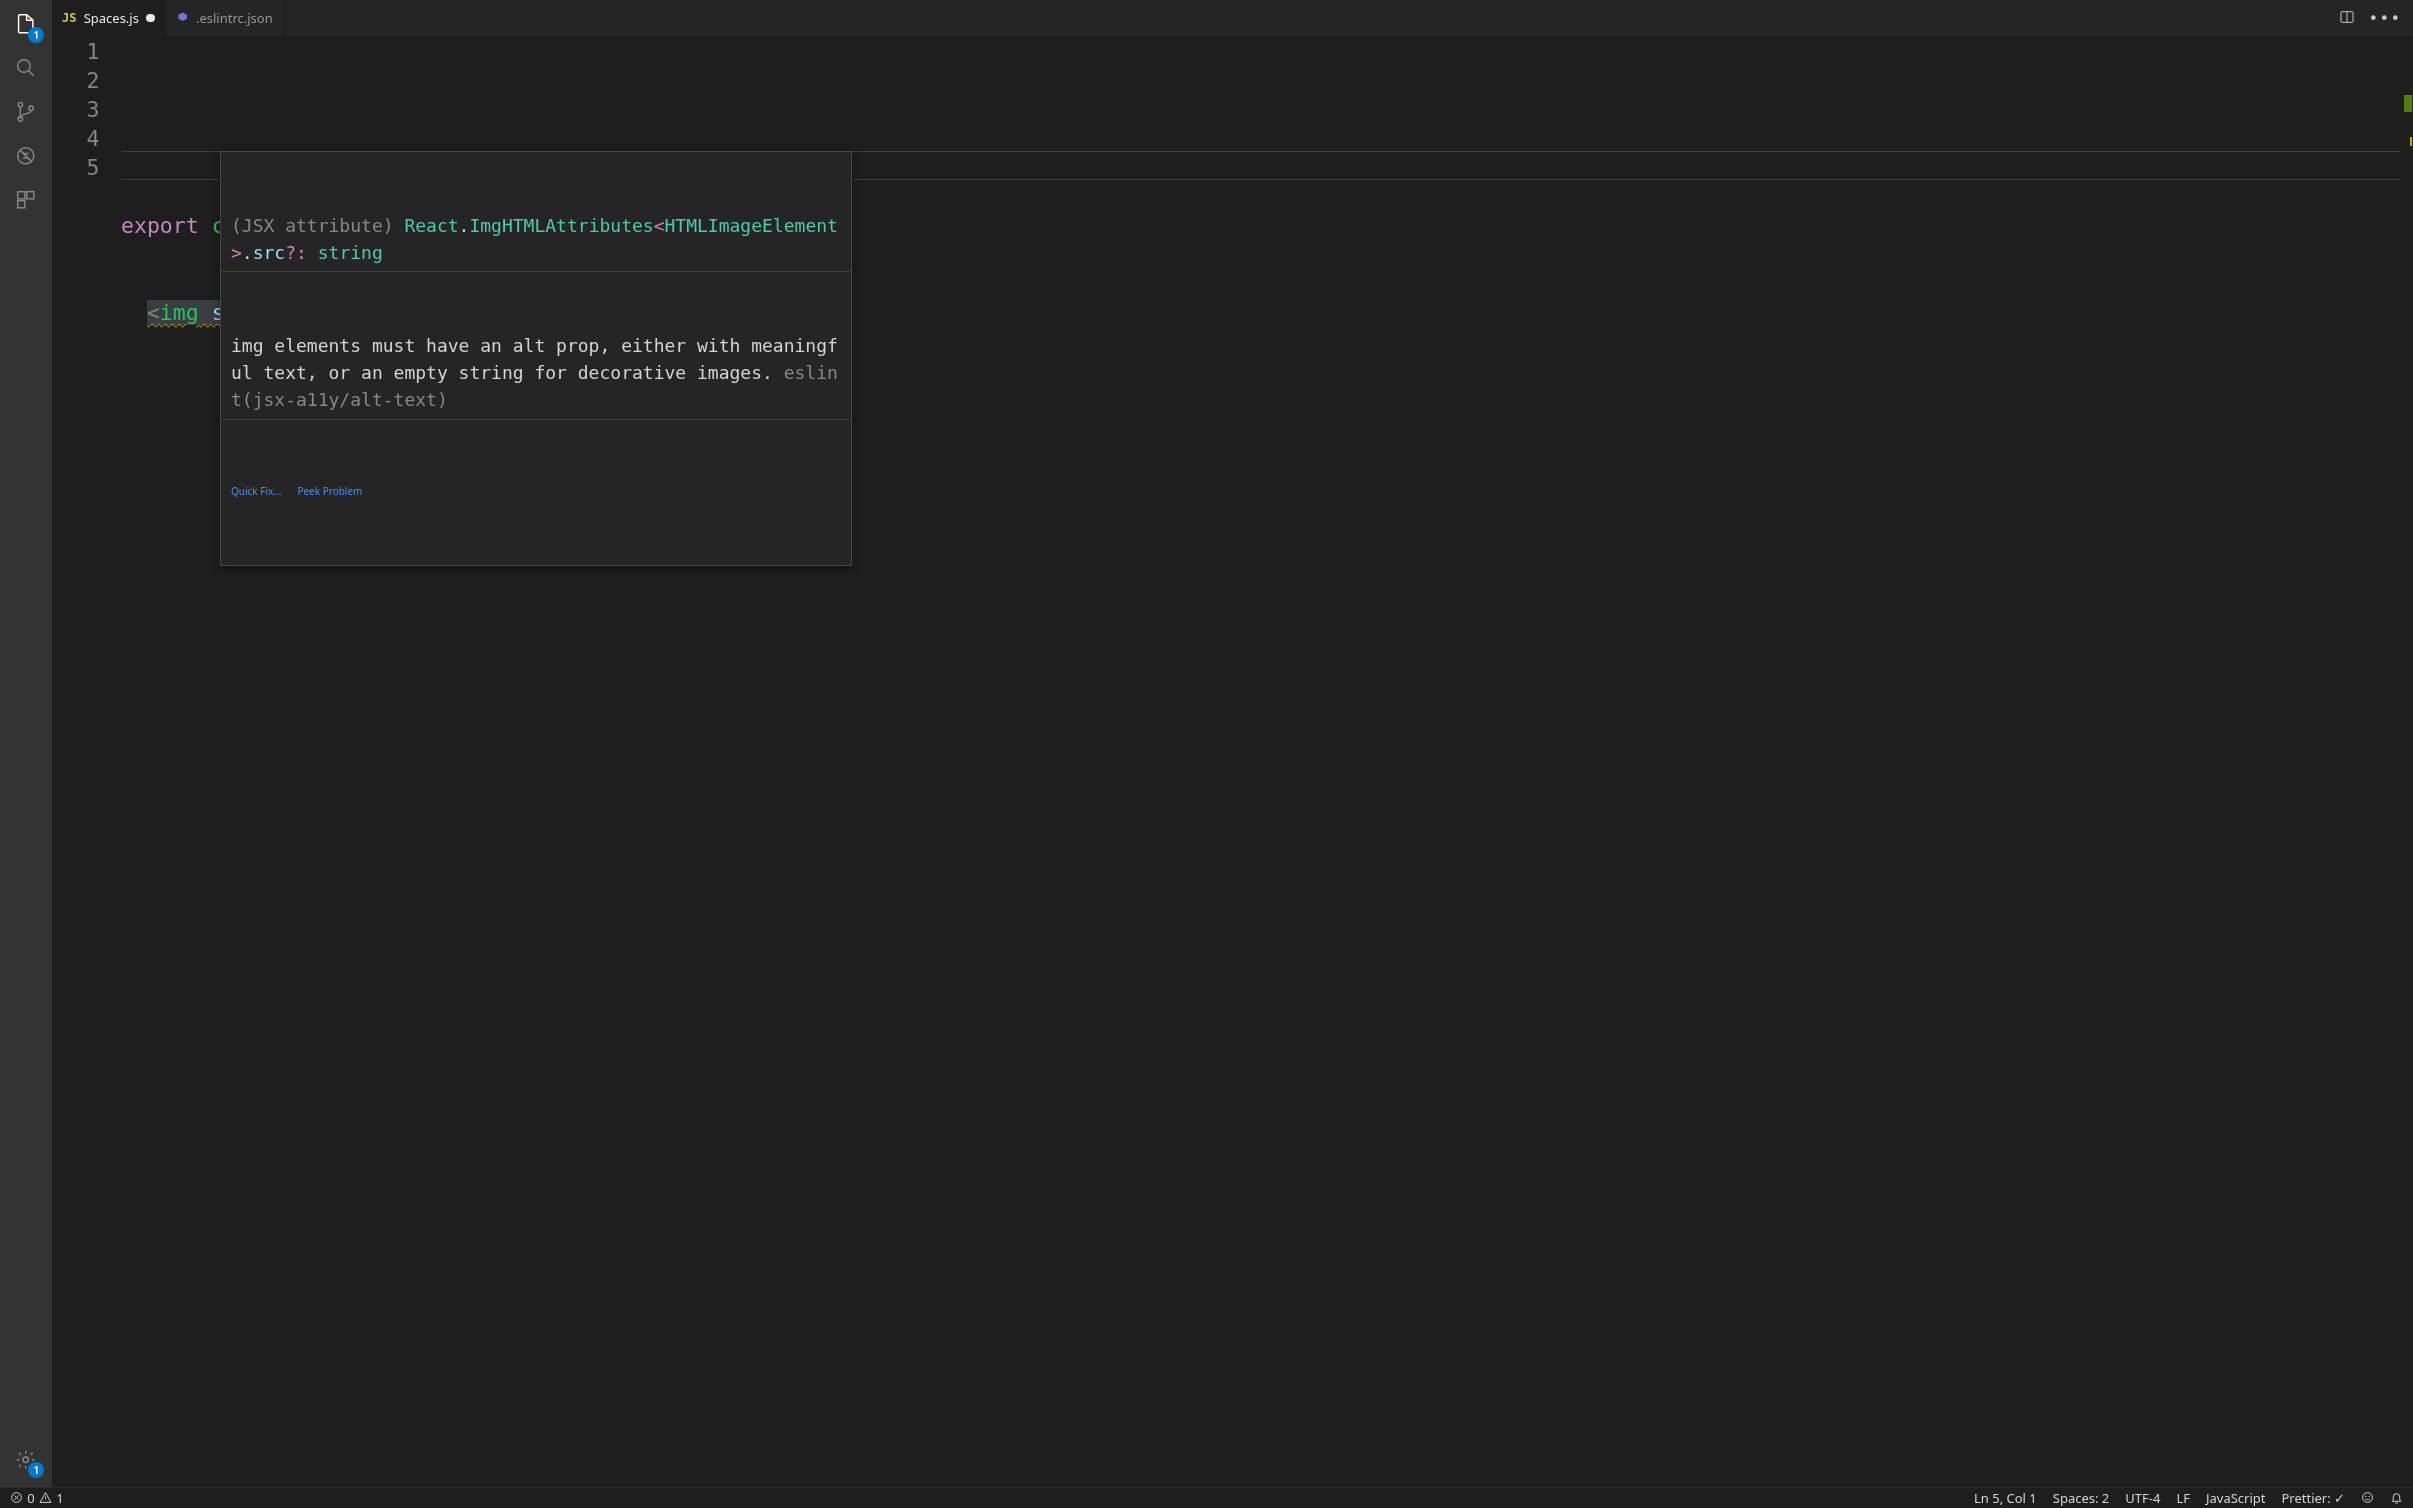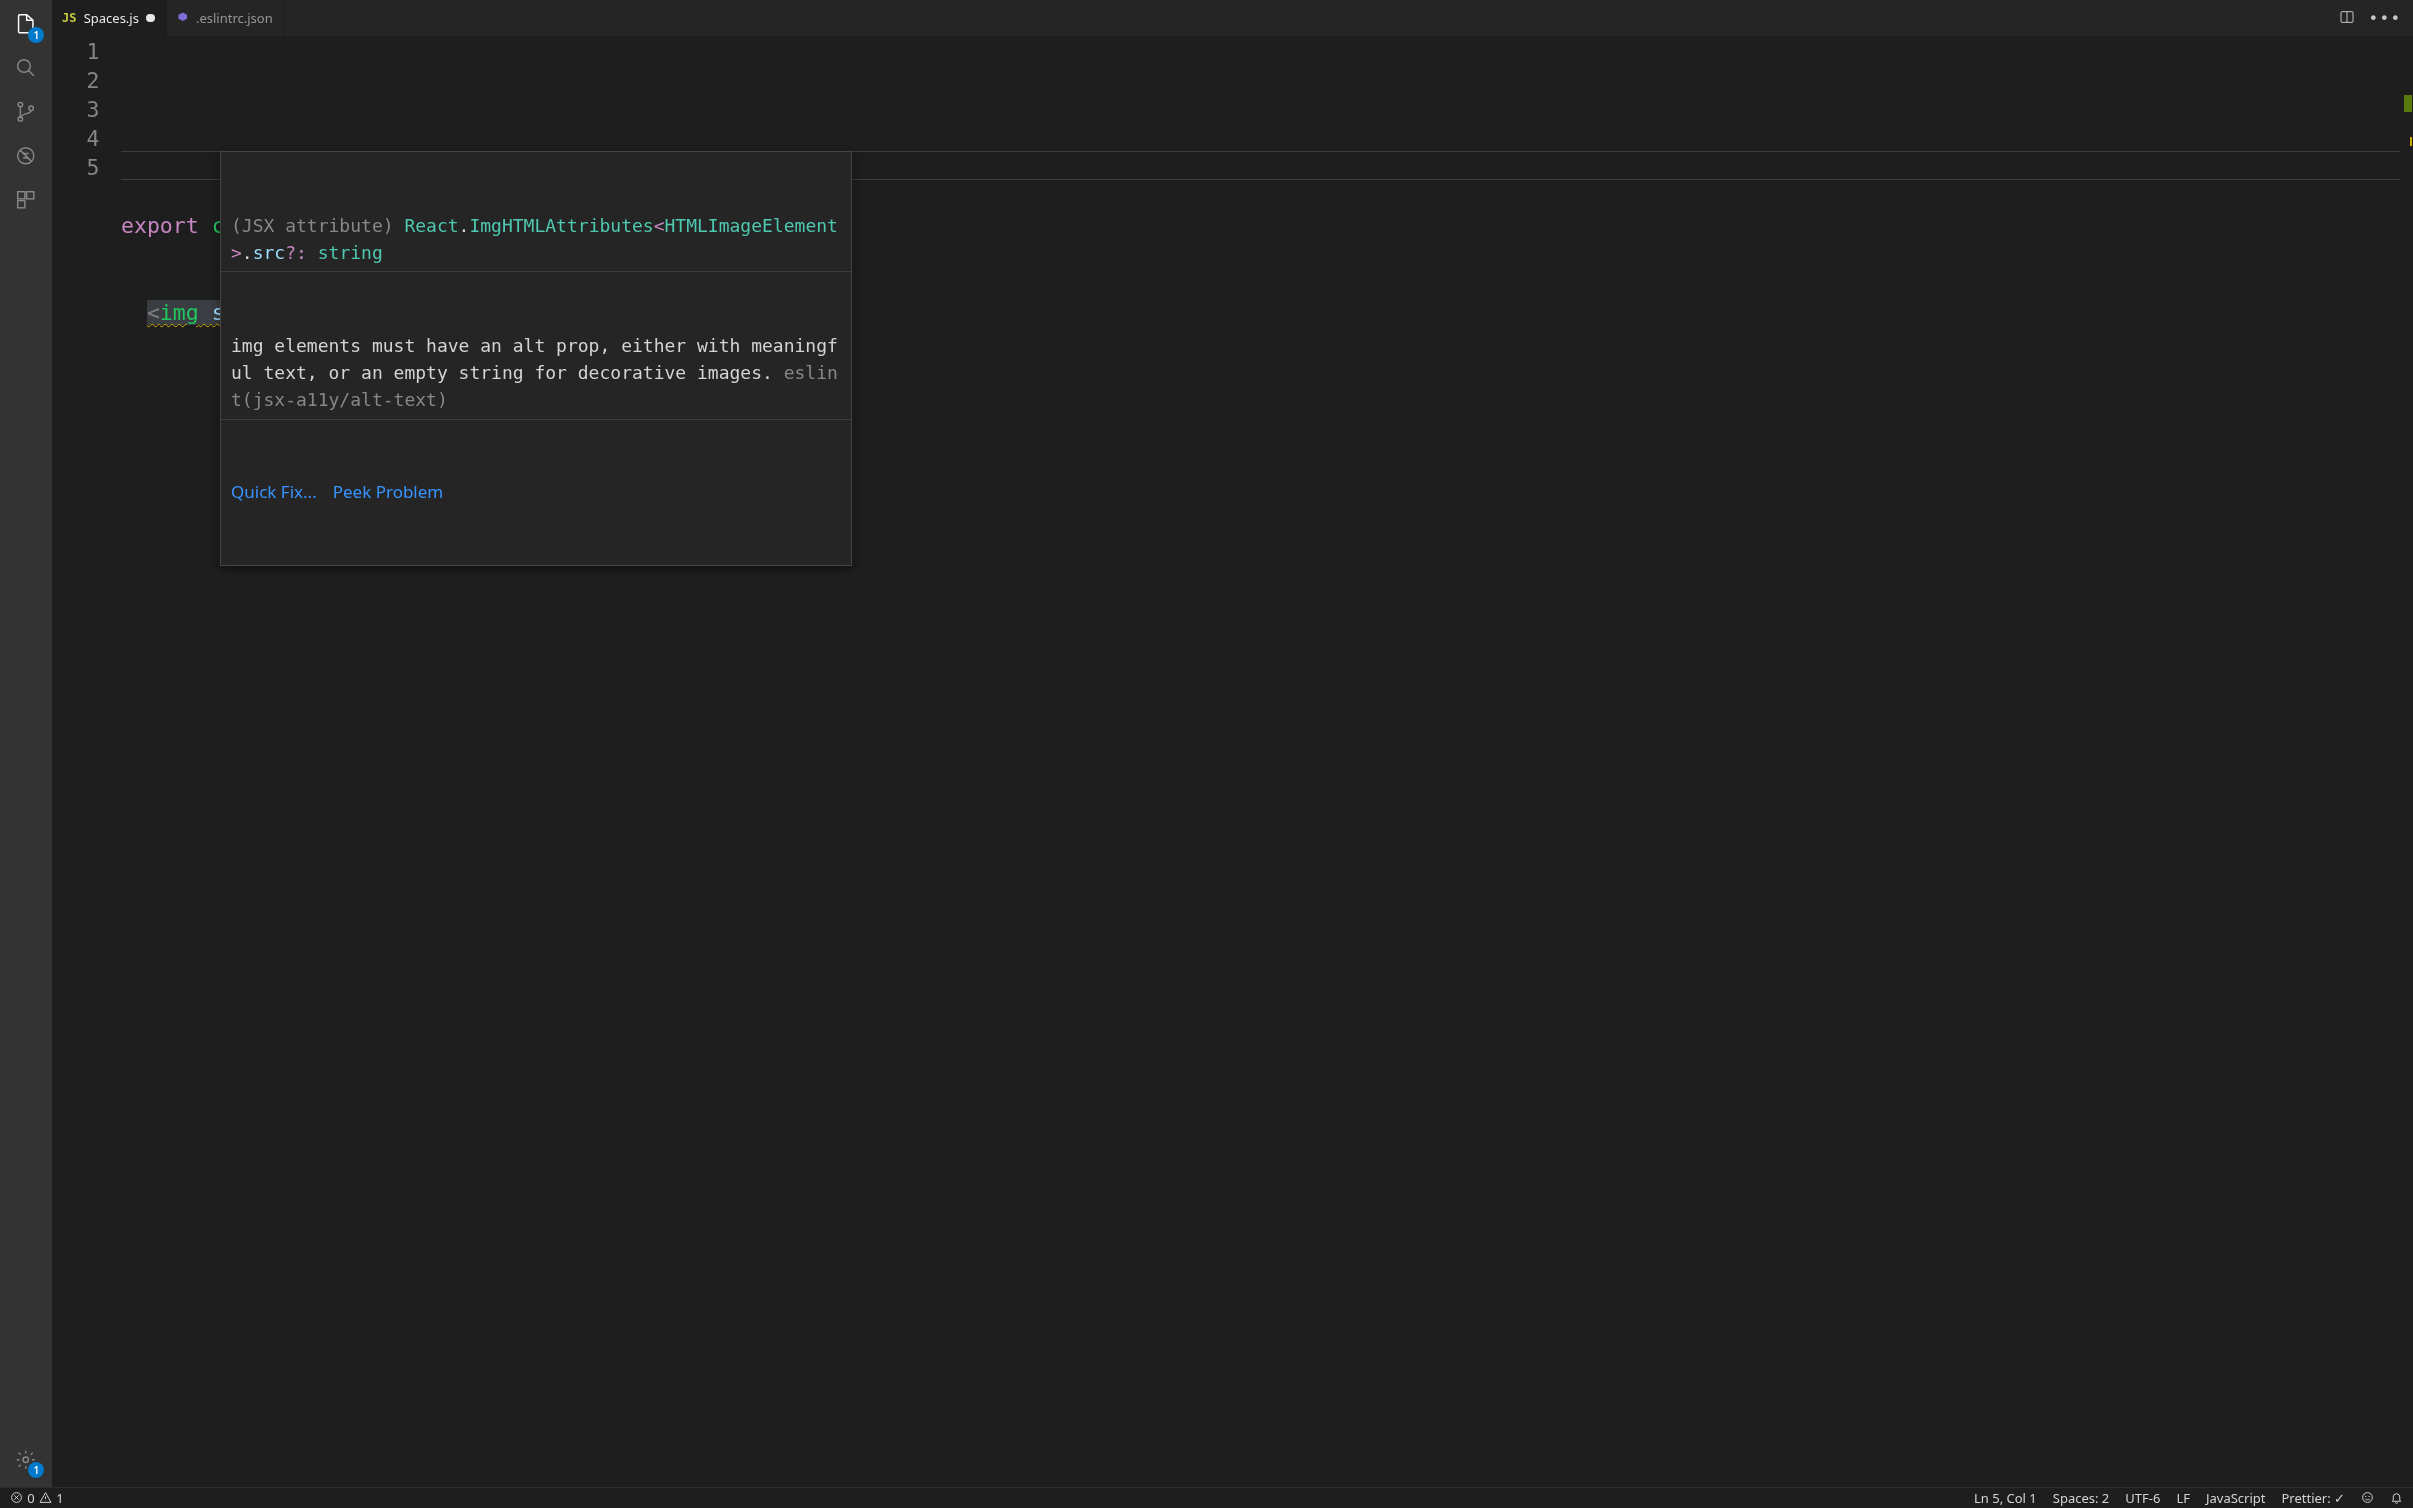--- a/index.html
+++ b/index.html
@@ -188,21 +188,21 @@
   .h-gray { color: #888; }
   .h-white { color: #d4d4d4; }
   .h-teal { color: #4ec9b0; }
   .h-magenta { color: #c586c0; }
   .h-attr { color: #9cdcfe; }
   .hover-actions {
     display: flex;
     gap: 16px;
     padding: 4.3px 10px 5.7px;
     font-family: -apple-system, system-ui, sans-serif;
-    font-size: 17px;
+    font-size: 10px;
   }
   .hover-action { color: #3794ff; cursor: pointer; }
 
   
   .status-bar {
     grid-area: status;
     background: #1e1e1e;
     border-top: 0.7px solid #2d2d2d;
     display: flex;
     align-items: center;
@@ -336,21 +336,21 @@
     <svg viewBox="0 0 24 24">
         <path d="M12 3 2 21h20z"></path>
         <line x1="12" y1="10" x2="12" y2="15"></line>
         <line x1="12" y1="18" x2="12" y2="18.5"></line>
       </svg>
     <span>1</span>
   </div>
   <div class="status-spacer"></div>
   <div class="status-item">Ln 5, Col 1</div>
   <div class="status-item">Spaces: 2</div>
-  <div class="status-item">UTF-6</div>
+  <div class="status-item">UTF-4</div>
   <div class="status-item">LF</div>
   <div class="status-item">JavaScript</div>
   <div class="status-item">Prettier: ✓</div>
   <div class="status-item smiley">
     <svg viewBox="0 0 24 24">
         <circle cx="12" cy="12" r="9"></circle>
         <circle cx="9" cy="10" r="0.5" fill="currentColor"></circle>
         <circle cx="15" cy="10" r="0.5" fill="currentColor"></circle>
         <path d="M8 15c1.5 1.5 6.5 1.5 8 0"></path>
       </svg>

